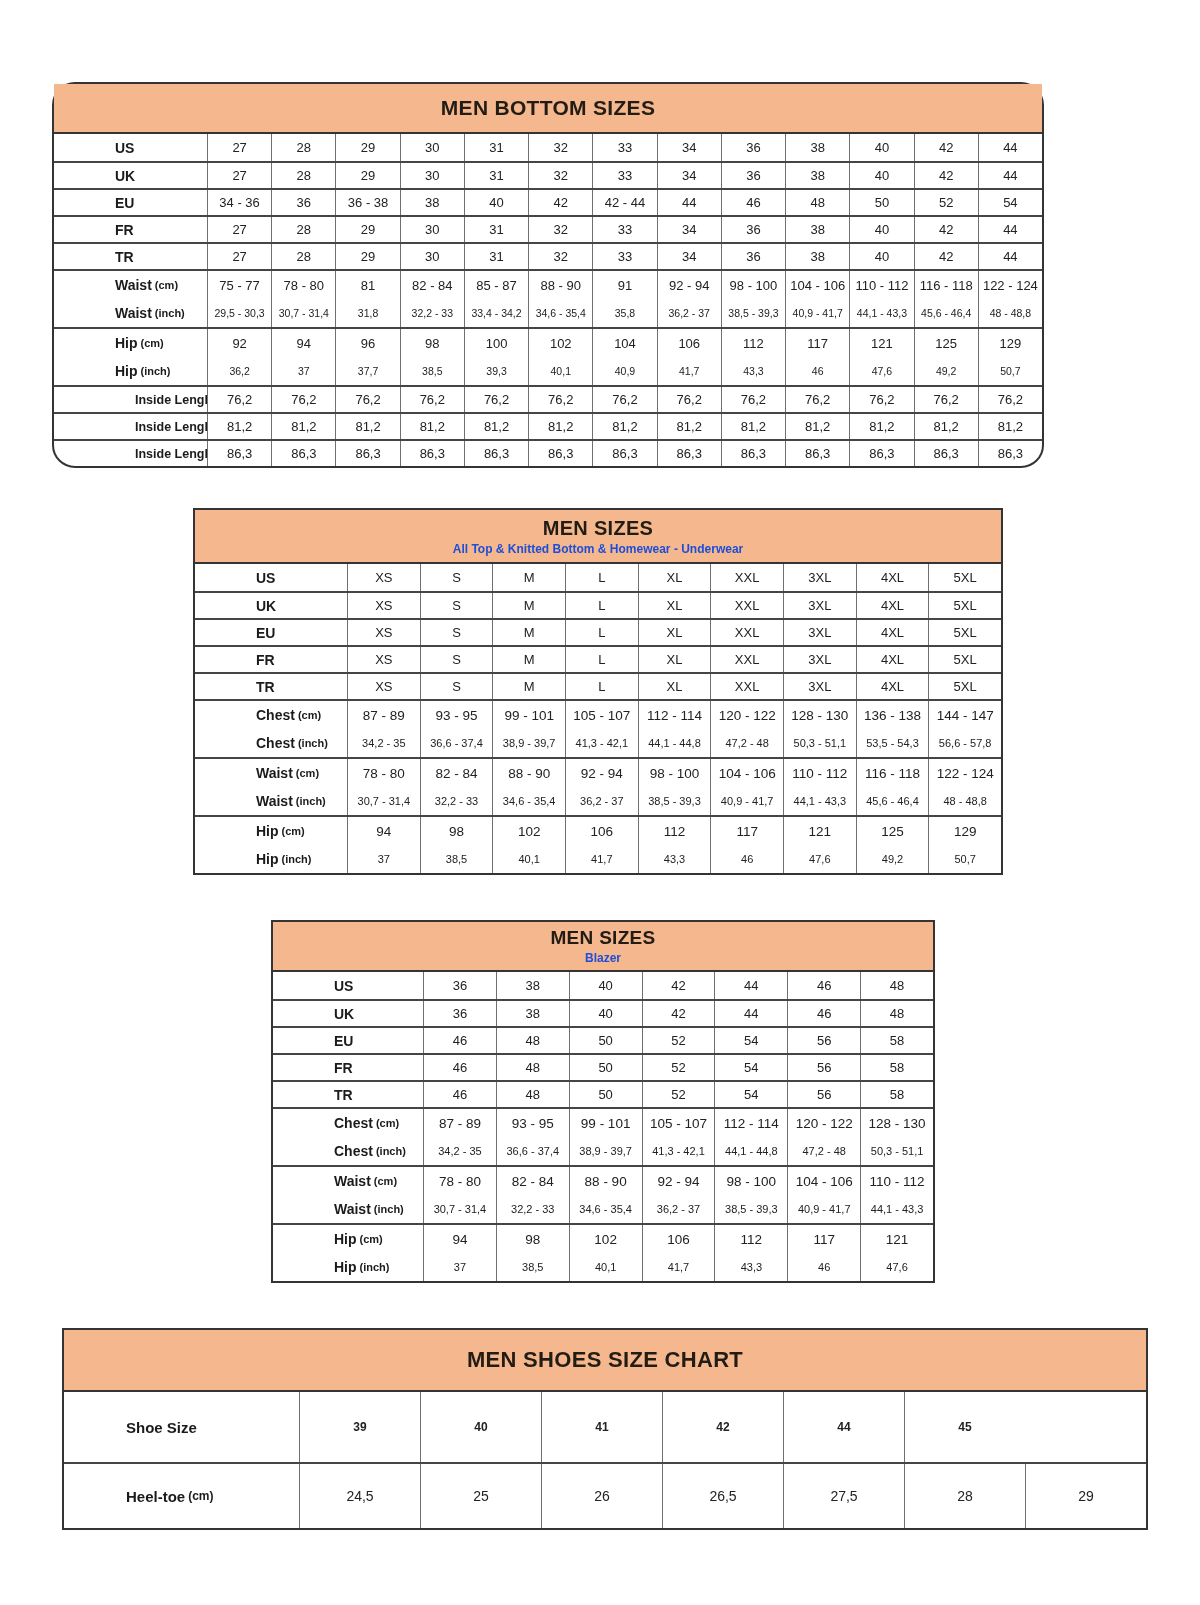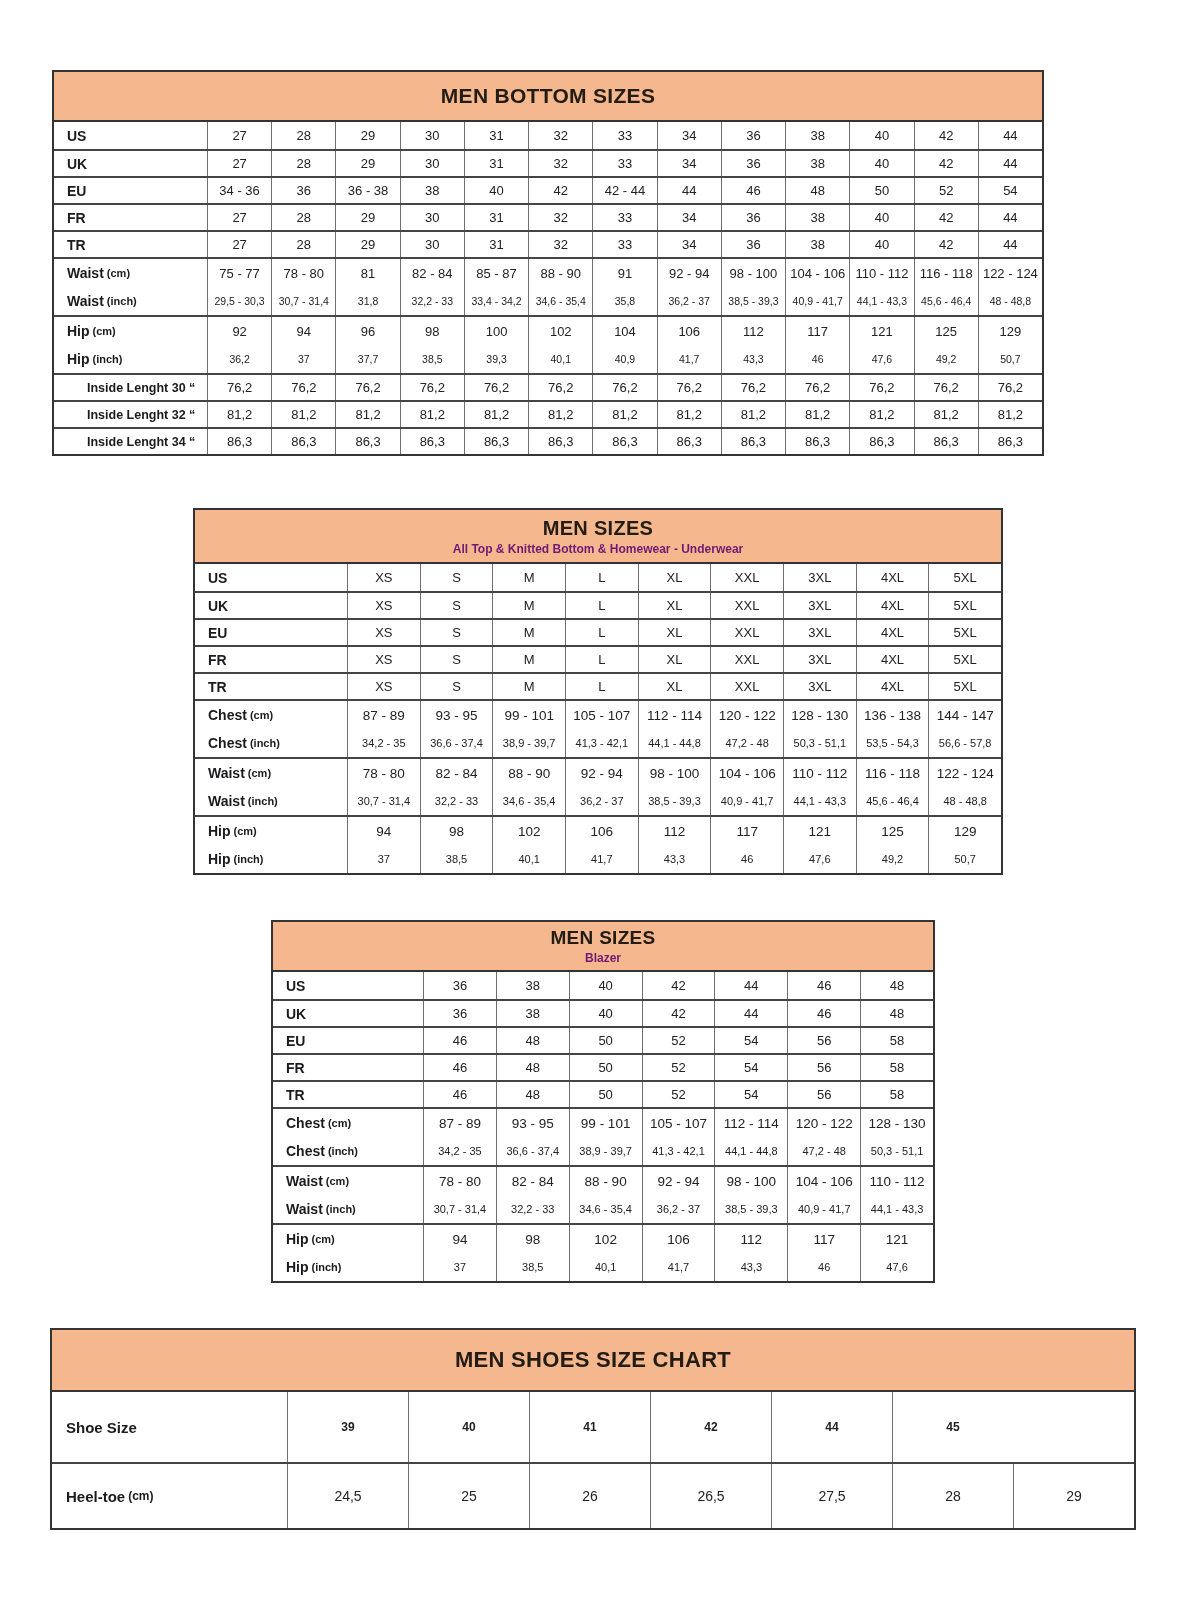--- a/index.html
+++ b/index.html
@@ -10,62 +10,62 @@
     color: #1d1d1f;
     position: relative;
   }
   .page { position: relative; width: 1200px; height: 1605px; background: #ffffff; }
 
   .sheet {
     position: absolute;
     border: 2px solid #343434;
     background: #ffffff;
   }
-  .t1 { left: 52px;  top: 70px;   width: 992px; }
+  .t1 { left: 52px;  top: 82px;   width: 992px; border-radius: 23px; }
   .t2 { left: 193px; top: 508px;  width: 810px;  }
   .t3 { left: 271px; top: 920px;  width: 664px;  }
-  .t4 { left: 50px;  top: 1328px; width: 1086px; }
+  .t4 { left: 62px;  top: 1328px; width: 1086px; }
 
   .band {
     background: #F5B88E;
     border-bottom: 2px solid #343434;
     display: flex; flex-direction: column;
     align-items: center; justify-content: center;
     text-align: center;
   }
   .t1 .band { height: 50px; }
   .t2 .band { height: 54px; }
   .t3 .band { height: 50px; }
   .t4 .band { height: 62px; }
   .band .title {
     font-weight: 700; color: #231c15; letter-spacing: 0.3px;
   }
   .t1 .band .title { font-size: 21px; }
   .t2 .band .title { font-size: 20px; }
   .t3 .band .title { font-size: 19px; }
   .t4 .band .title { font-size: 22px; }
   .band .subtitle {
-    font-weight: 700; color: #701a75; font-size: 12px; margin-top: 2px;
+    font-weight: 700; color: #1d4ed8; font-size: 12px; margin-top: 2px;
   }
 
   .trow { display: grid; align-items: stretch; }
   .t1 .trow { grid-template-columns: 153px repeat(13, 1fr); }
   .t2 .trow { grid-template-columns: 152px repeat(9, 1fr); }
   .t3 .trow { grid-template-columns: 150px repeat(7, 1fr); }
   .t4 .trow { grid-template-columns: 235px repeat(7, 1fr); }
 
   .trow + .trow { border-top: 2px solid #454545; }
   .trow.no-top { border-top: none; }
 
   .cell {
     display: flex; align-items: center; justify-content: center;
     overflow: hidden; white-space: nowrap;
   }
   .cell + .cell { border-left: 1px solid #6f6f6f; }
-  .labelcell { justify-content: flex-start; padding-left: 13px; }
+  .labelcell { justify-content: flex-start; padding-left: 13px; margin-left: 48px; }
   .labelcell .lbl { font-weight: 700; font-size: 14px; color: #1b1b1d; }
   .labelcell .unit { font-weight: 700; font-size: 11px; color: #1b1b1d; margin-left: 3px; }
 
   
   .k-size { height: 27px; }
   .k-size .val { font-size: 13px; }
   .k-cm   { height: 30px; }
   .k-cm .val { font-size: 13.5px; }
   .k-inch { height: 28px; }
   .k-inch .val { font-size: 11px; }

